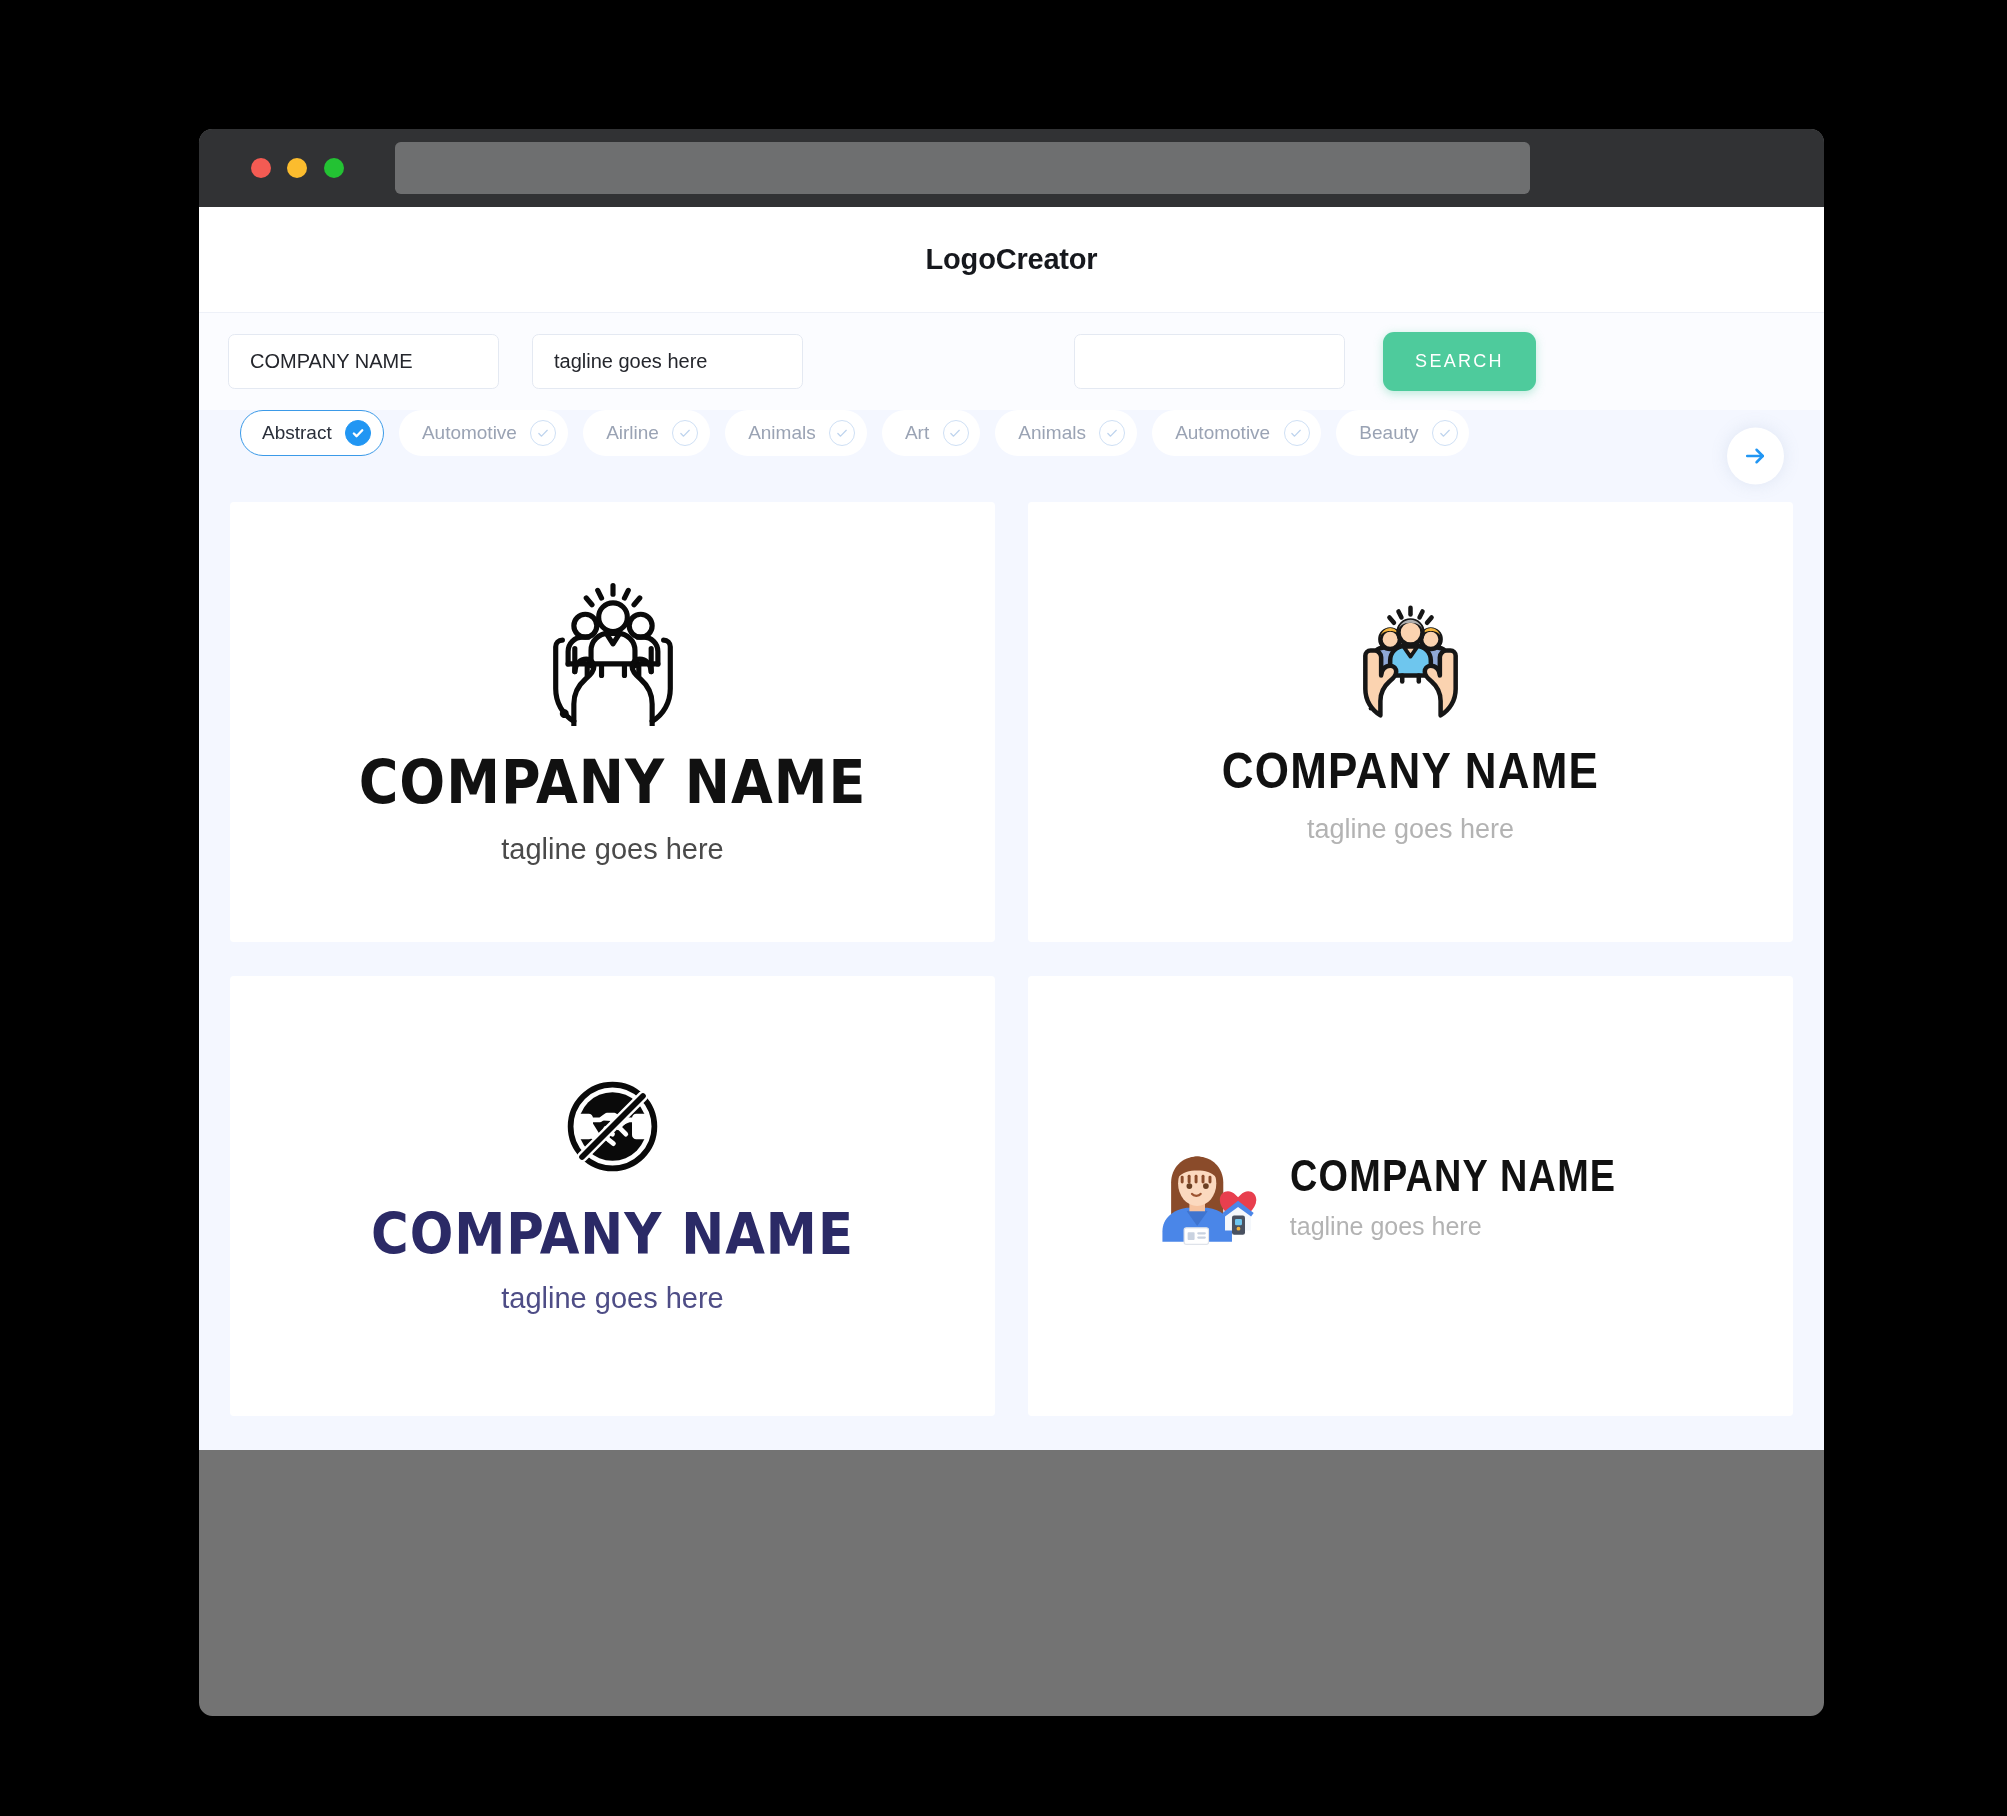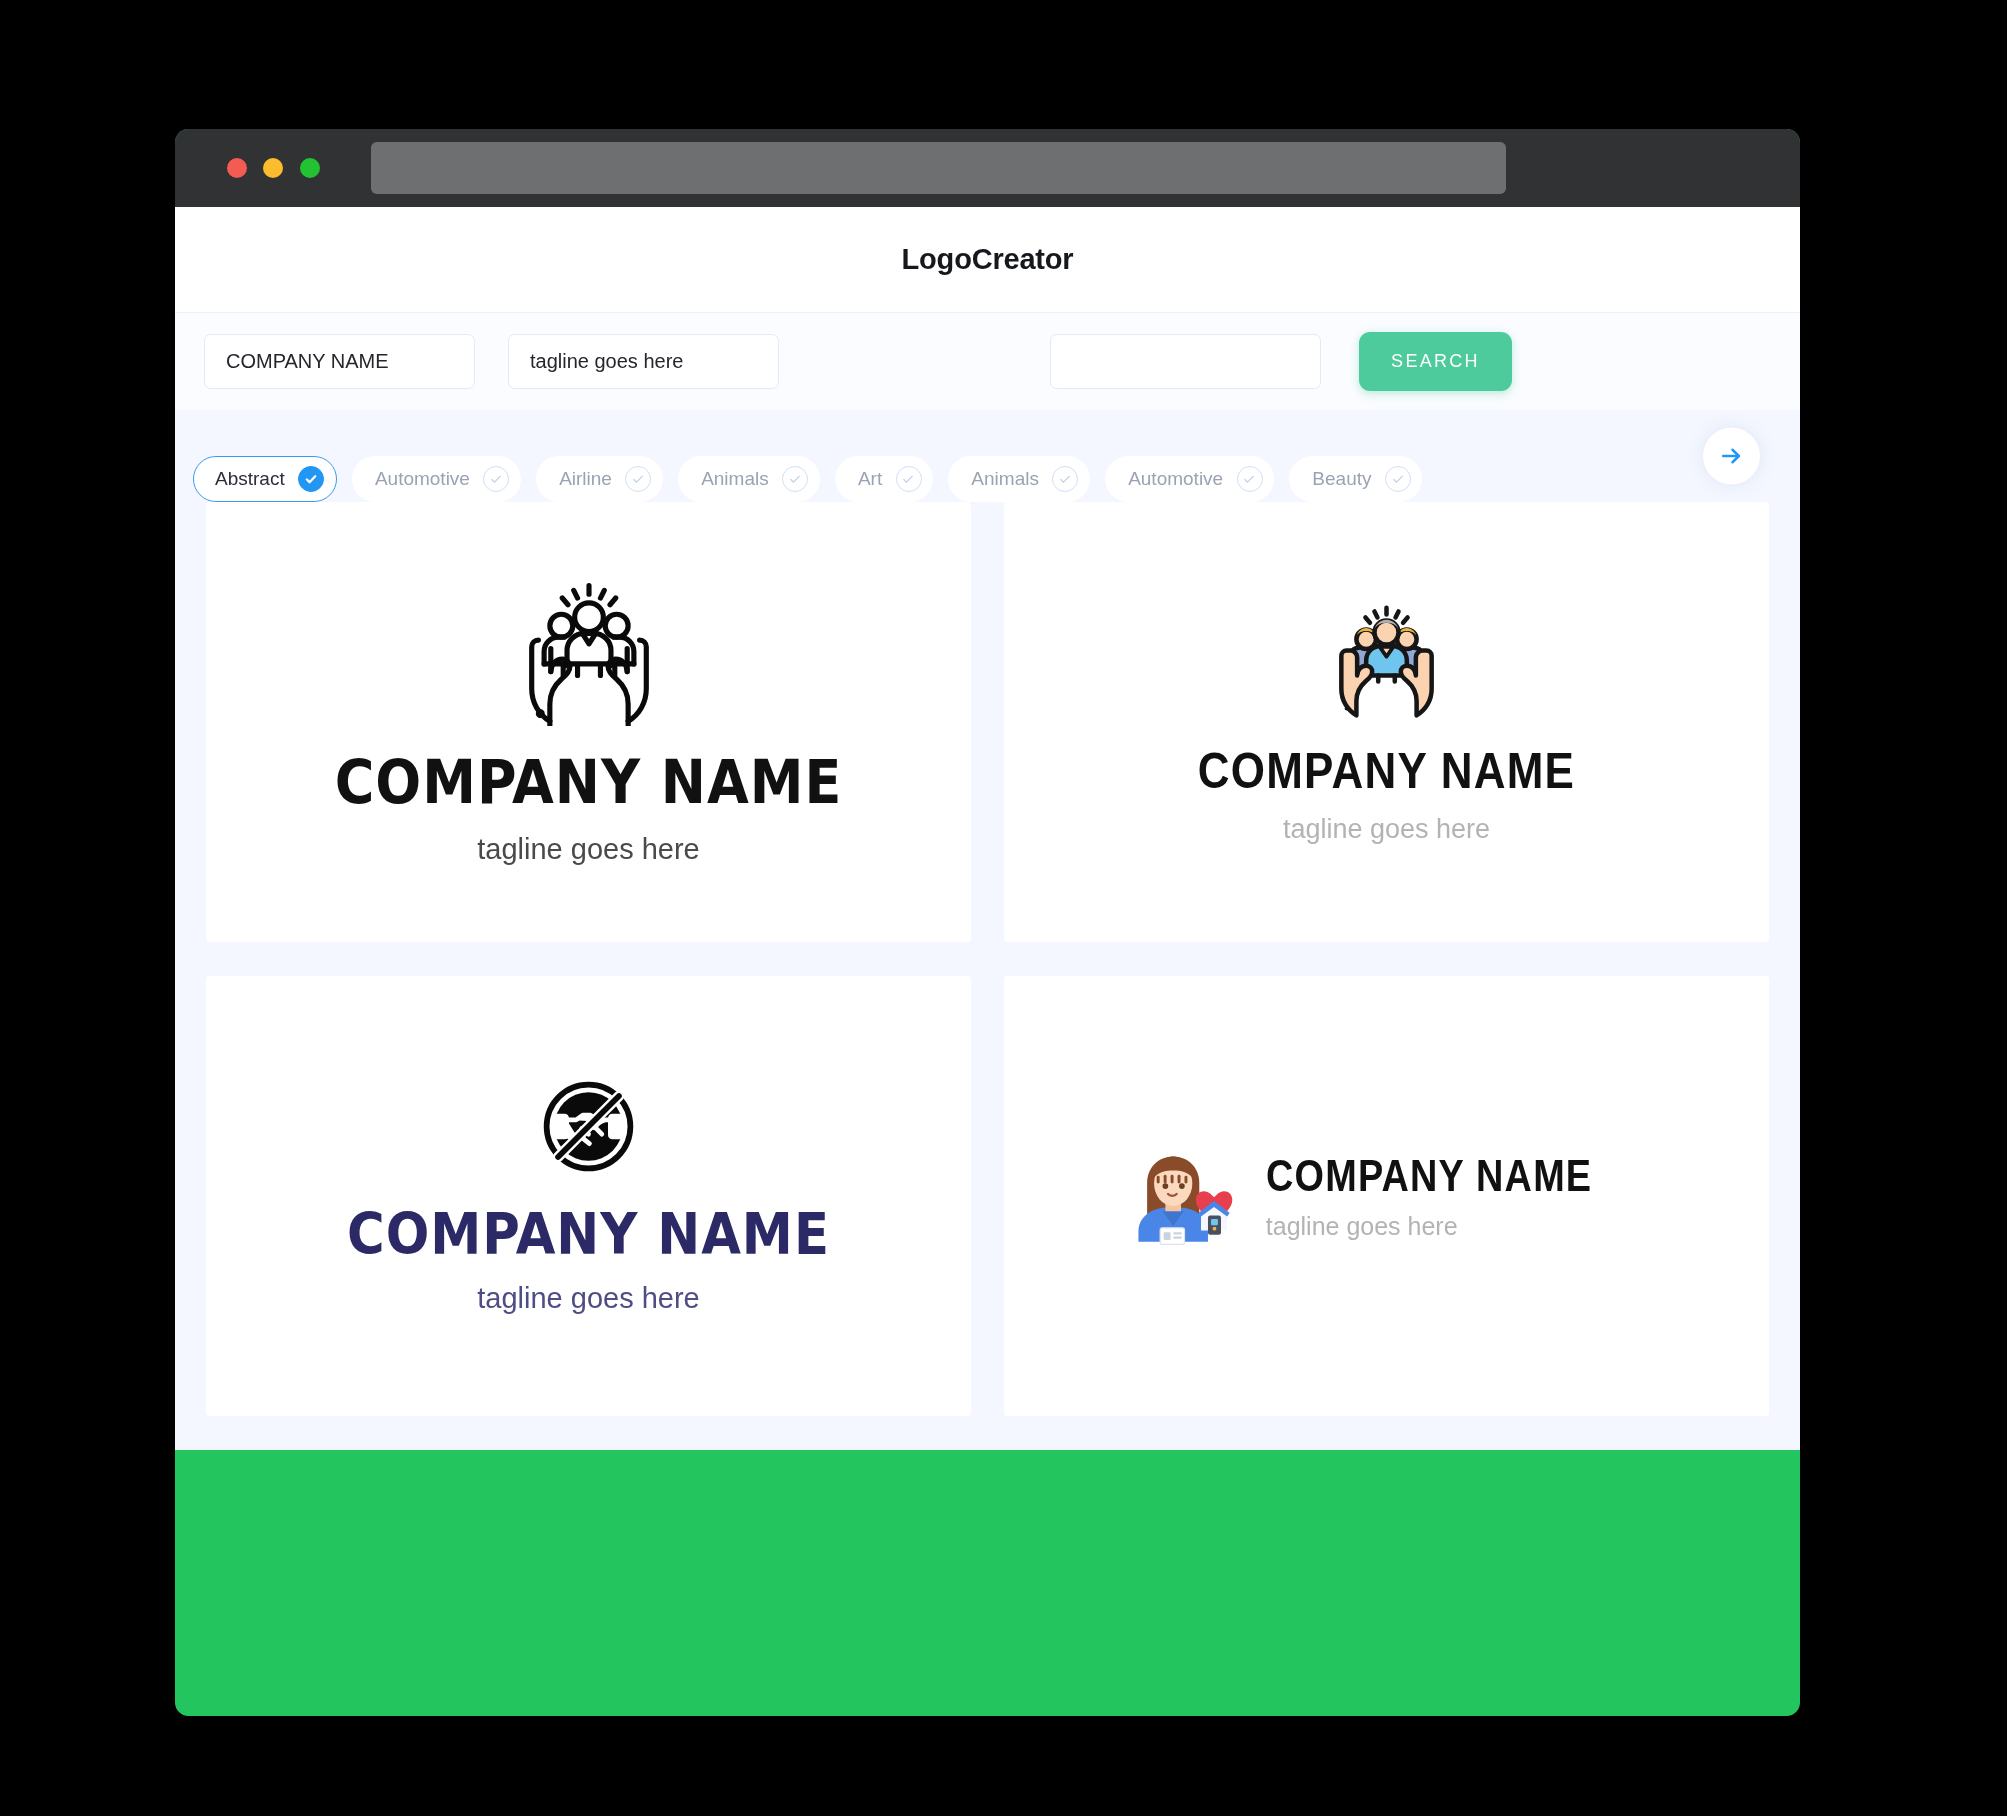--- a/index.html
+++ b/index.html
@@ -7,25 +7,25 @@
   html, body {
     width: 2007px; height: 1816px;
     background: #000000;
     font-family: "Liberation Sans", sans-serif;
     overflow: hidden;
   }
 
   
   #browser-window {
     position: absolute;
-    left: 175px; top: 129px;
+    left: 199px; top: 129px;
     width: 1625px; height: 1587px;
     border-radius: 13.4px;
     overflow: hidden;
-    background: #22c55e;
+    background: #737373;
     box-shadow: 0 9.6px 42px rgba(0,0,0,.45);
   }
 
   #titlebar {
     height: 78px;
     background: #313234;
     display: flex;
     align-items: center;
     padding: 0 23px;
   }
@@ -96,23 +96,23 @@
     font-weight: 400;
     cursor: pointer;
     font-family: "Liberation Sans", sans-serif;
     box-shadow: 0 2.9px 9.6px rgba(78,203,156,.35);
   }
 
   
   #category-bar {
     position: relative;
     height: 92px;
-    padding: 0 18px;
-    display: flex;
-    align-items: flex-end;
+    padding: 0 41px;
+    display: flex;
+    align-items: flex-start;
     background: #f4f7ff;
     overflow: hidden;
   }
   .chip {
     height: 46px;
     background: #ffffff;
     border-radius: 25px;
     display: flex;
     align-items: center;
     padding: 0 11.5px 0 23px;

